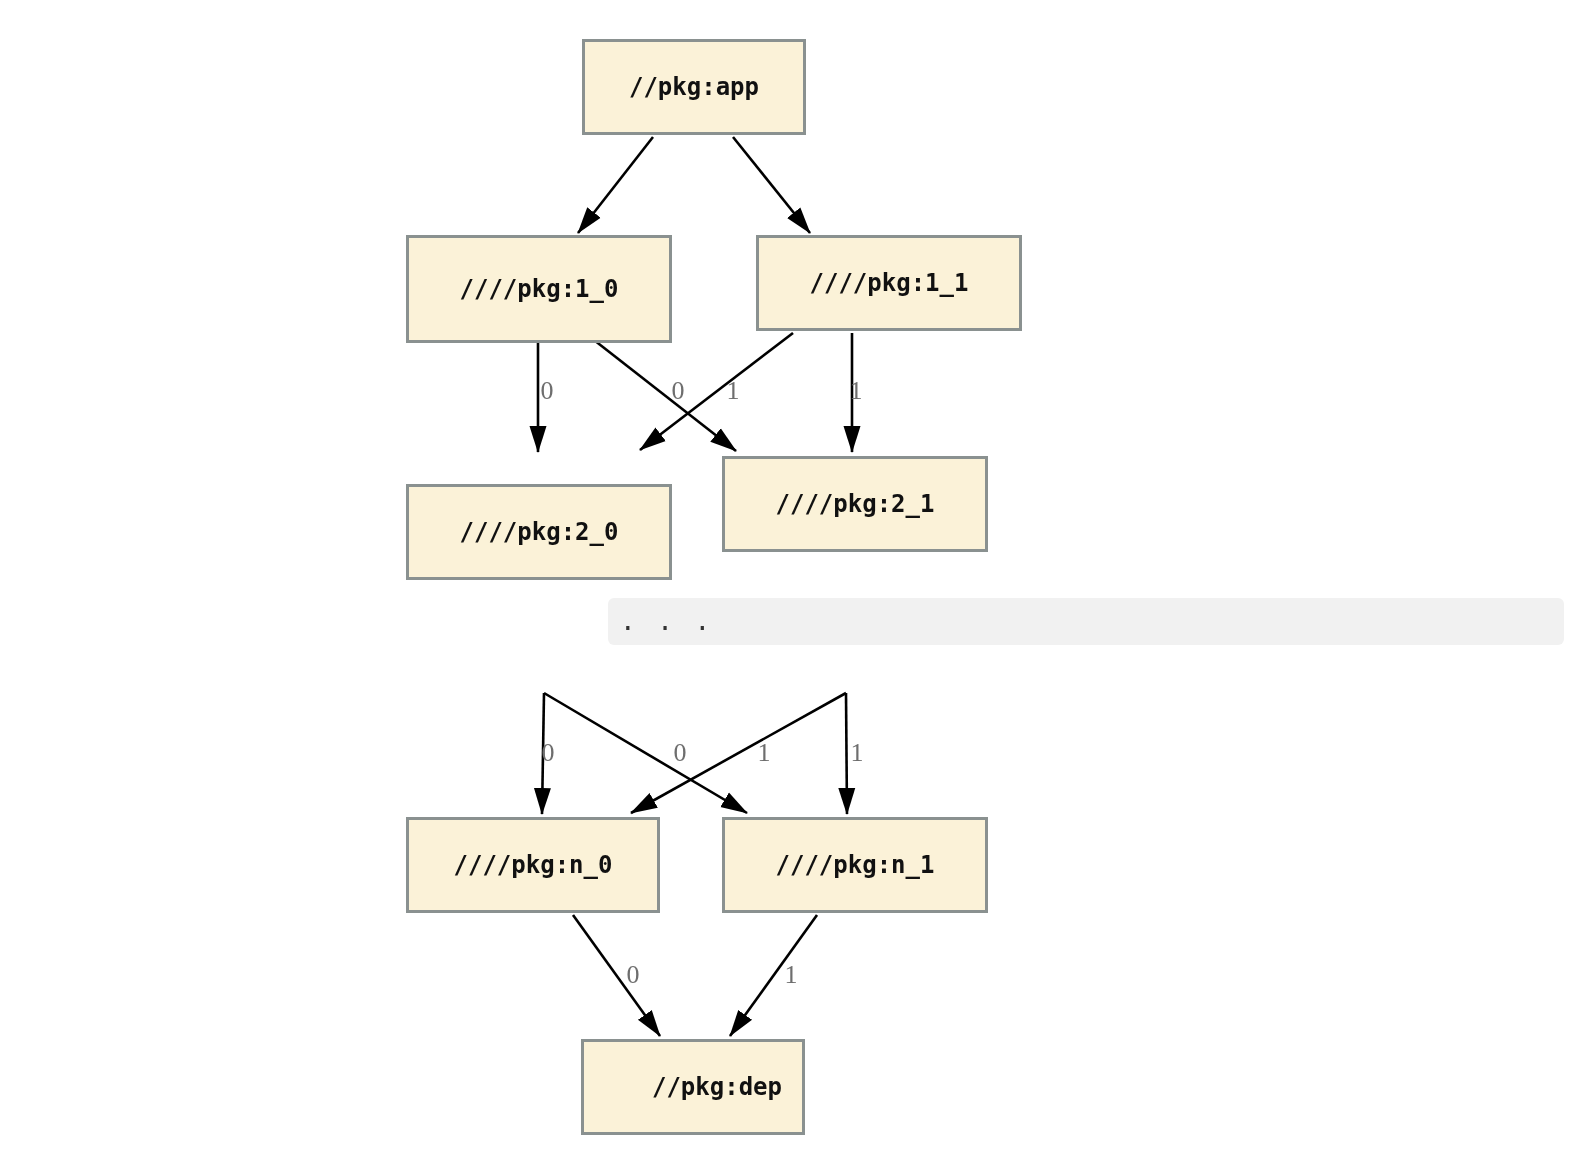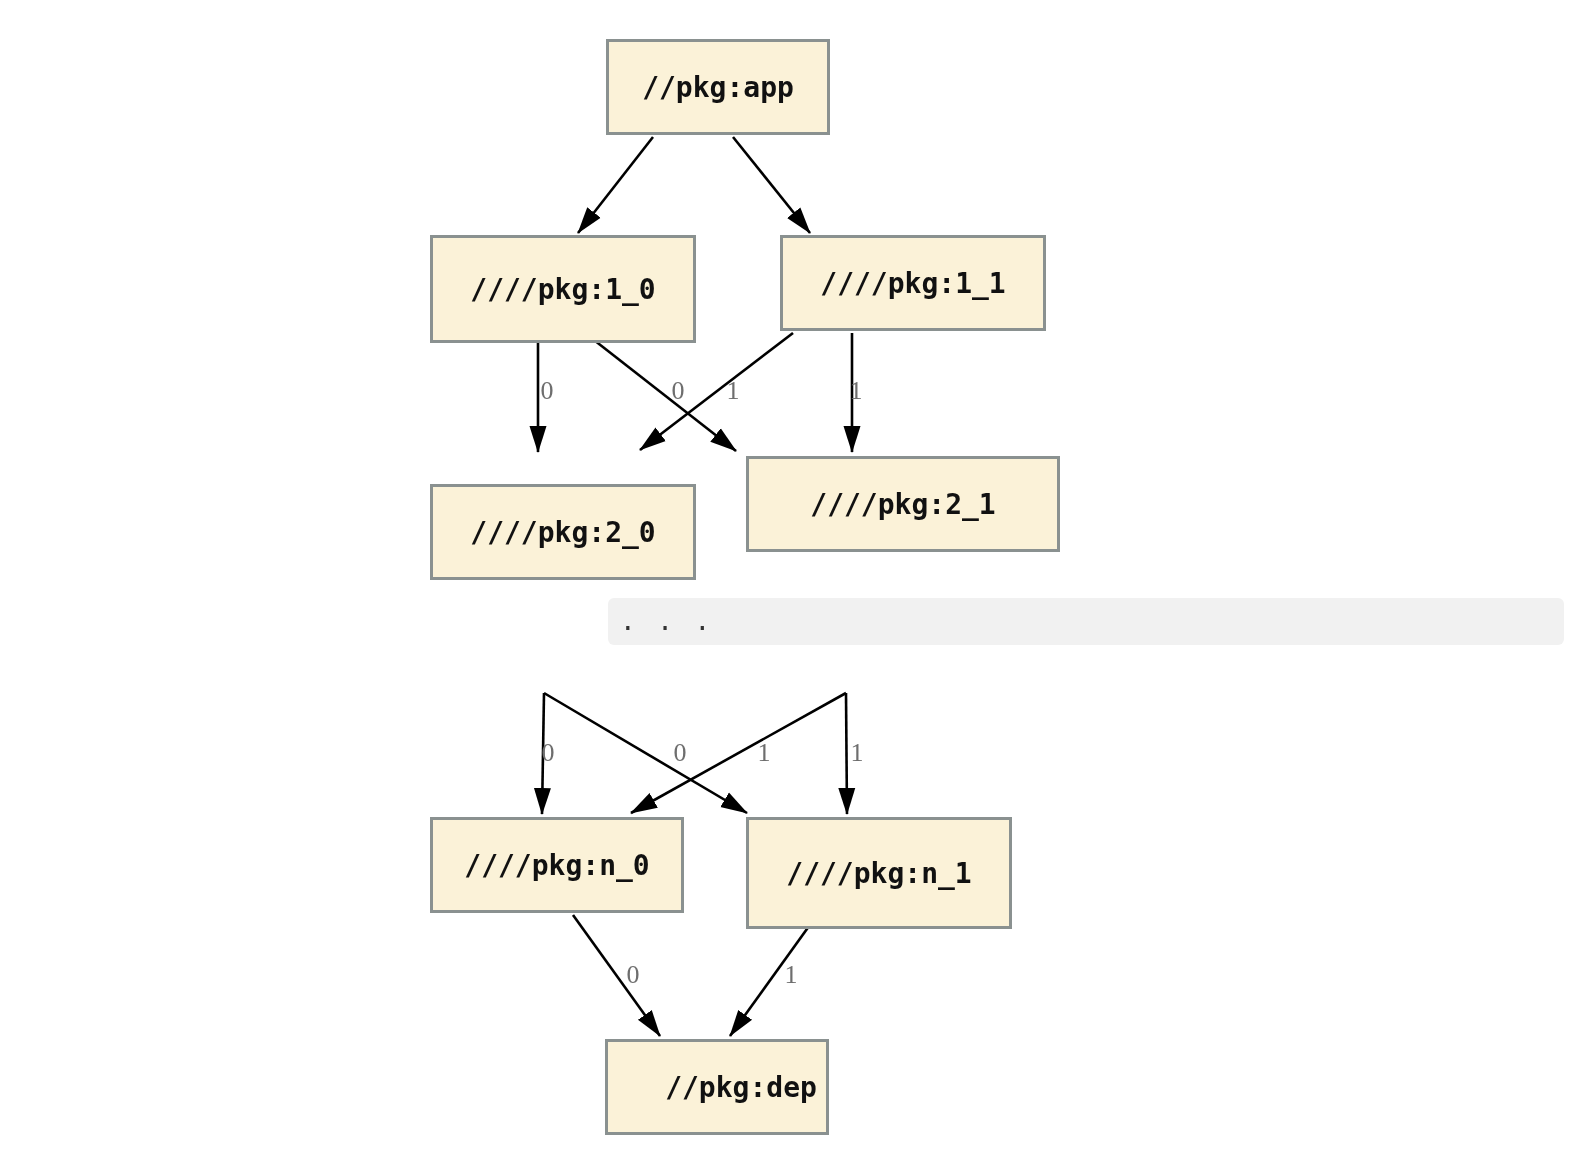--- a/index.html
+++ b/index.html
@@ -11,24 +11,23 @@
     font-family:"DejaVu Sans Mono",monospace;
   }
   #edge-layer{position:absolute;left:0;top:0;width:1592px;height:1162px;}
   .gv-node{
     position:absolute;
     box-sizing:border-box;
     background:#fbf2d8;
     border:3px solid #8a9190;
     display:flex;align-items:center;justify-content:center;
     font-family:"DejaVu Sans Mono",monospace;
-    font-size:28px;font-weight:600;letter-spacing:0;
+    font-size:24px;font-weight:600;letter-spacing:0;
     color:#111111;
     white-space:pre;
-    margin-left:24px;
   }
   .edge-line{stroke:#000000;stroke-width:2.6;fill:none;}
   .edge-label{
     font-family:"Liberation Serif","DejaVu Serif",serif;
     font-size:26px;fill:#6e6e6e;
   }
   #ellipsis-band{
     position:absolute;
     left:608px;top:598px;width:956px;height:47px;
     background:#f1f1f1;border-radius:6px;
@@ -82,25 +81,25 @@
   </svg>
 
   <div class="gv-node" style="left:582px;top:39px;width:224px;height:96px;">//pkg:app</div>
 
   <div class="gv-node" style="left:406px;top:235px;width:266px;height:108px;">////pkg:1_0</div>
 
   <div class="gv-node" style="left:756px;top:235px;width:266px;height:96px;text-align:center;">////pkg:1_1</div>
 
   <div class="gv-node" style="left:406px;top:484px;width:266px;height:96px;">////pkg:2_0</div>
 
-  <div class="gv-node" style="left:722px;top:456px;width:314px;height:96px;">////pkg:2_1</div>
+  <div class="gv-node" style="left:722px;top:456px;width:266px;height:96px;">////pkg:2_1</div>
 
   <div id="ellipsis-band">
     <div id="ellipsis-text">. . .</div>
   </div>
 
   <div class="gv-node" style="left:406px;top:817px;width:254px;height:96px;">////pkg:n_0</div>
 
-  <div class="gv-node" style="left:722px;top:817px;width:266px;height:112px;">////pkg:n_1</div>
+  <div class="gv-node" style="left:722px;top:817px;width:266px;height:96px;">////pkg:n_1</div>
 
   <div class="gv-node" style="left:581px;top:1039px;width:224px;height:96px;padding-left:48px;">//pkg:dep</div>
 
 </div>
 
 </body></html>

